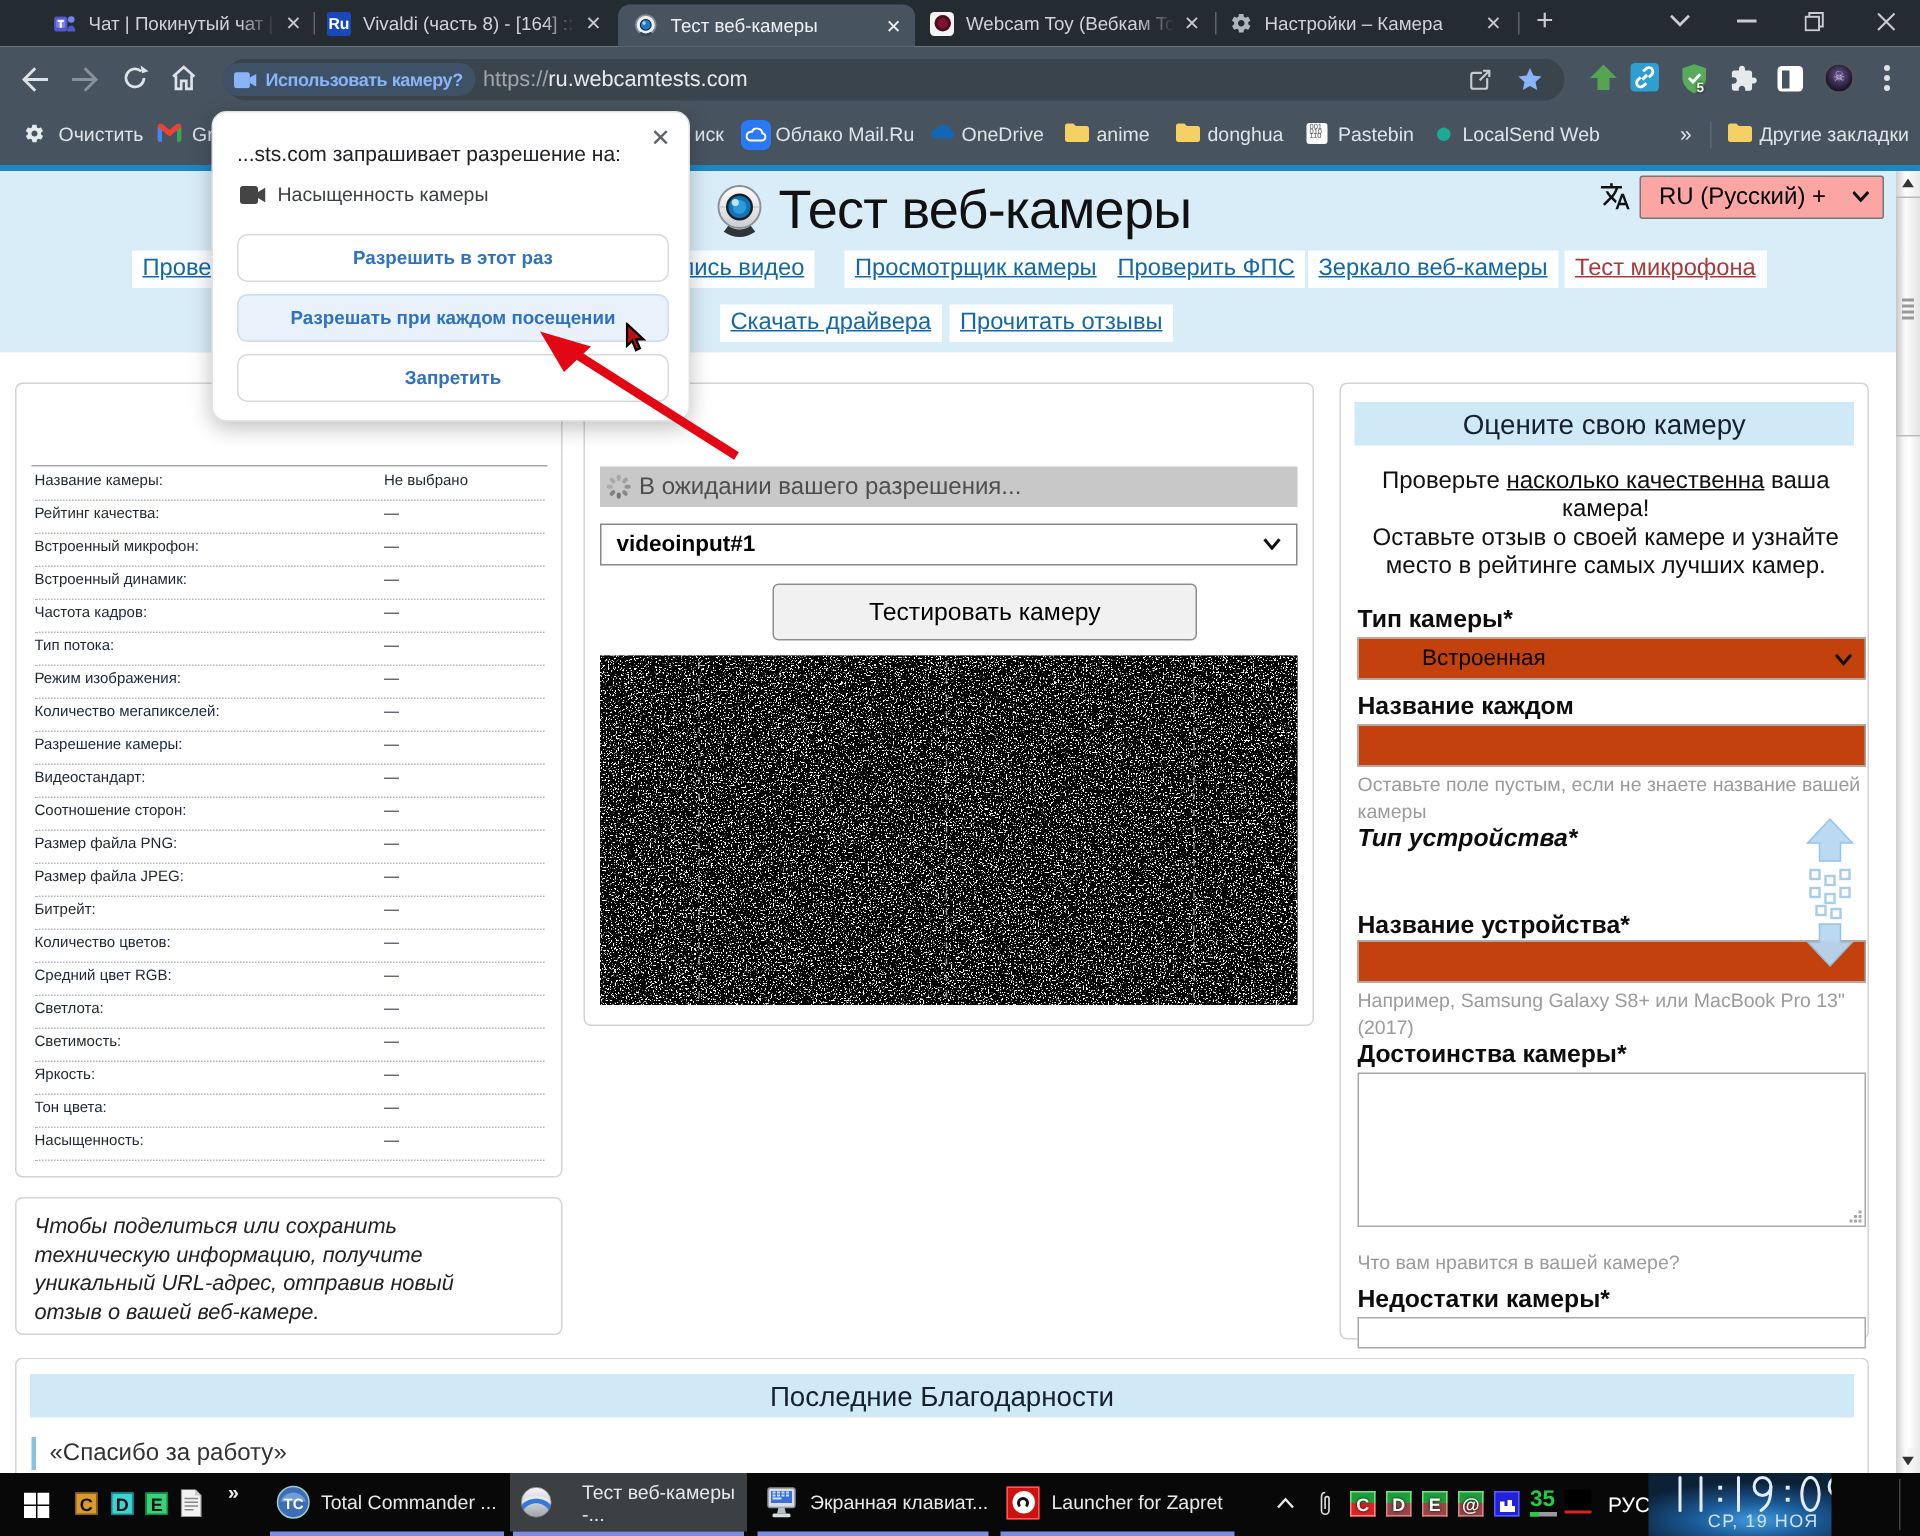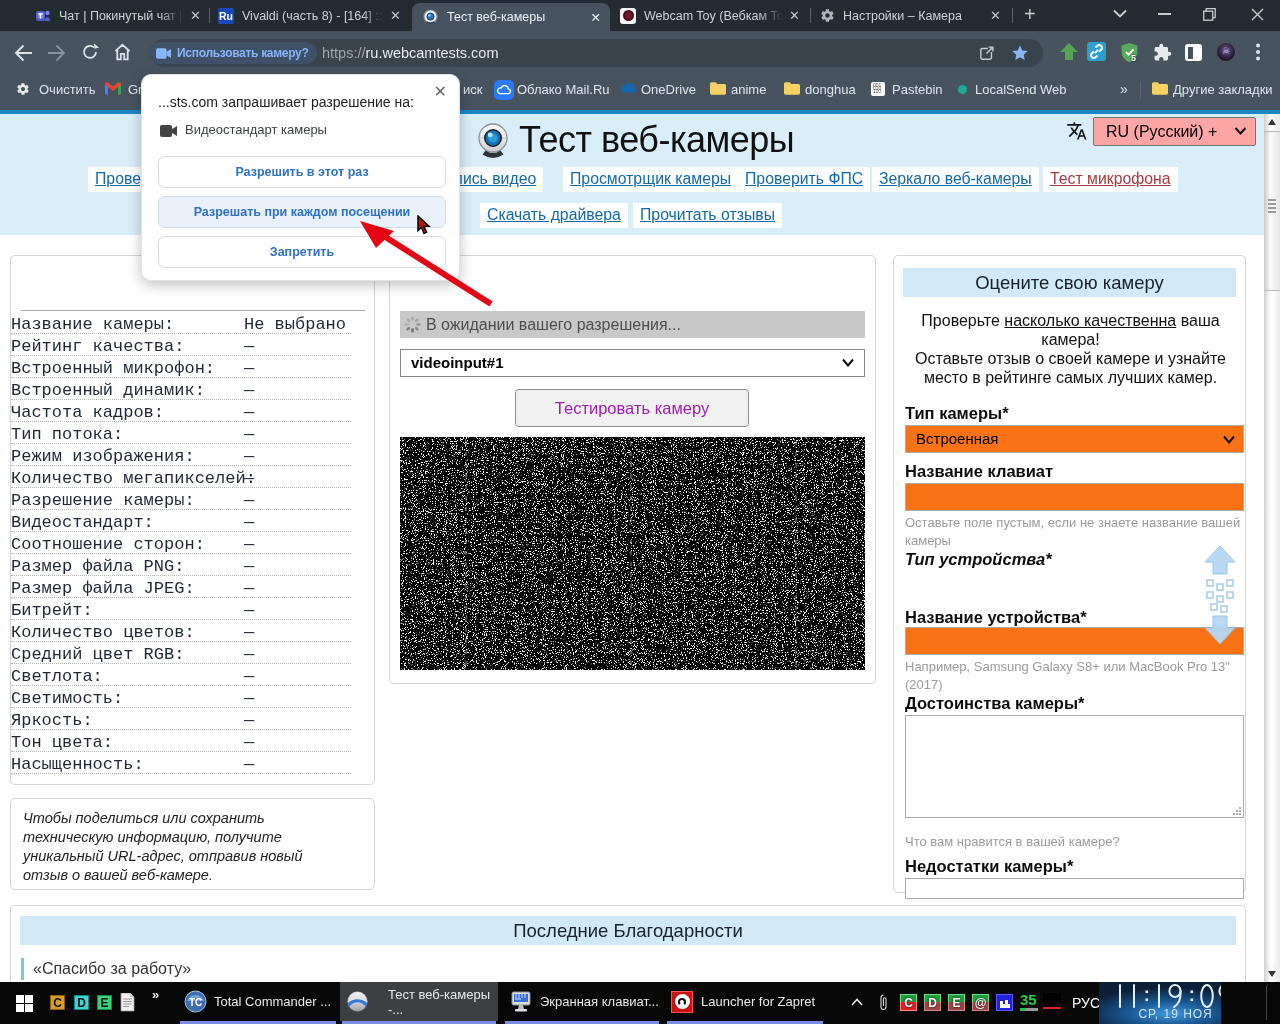--- a/index.html
+++ b/index.html
@@ -27,33 +27,33 @@
 
 #page { position:absolute; left:0; top:114px; width:1264px; height:868px; background:#fff; overflow:hidden; }
 #pageheader { position:absolute; left:0px; top:0px; width:1264px; height:121px; background:#d9edf8; }
 .navlink { position:absolute; background:#fdfeff; color:#1568a8; text-decoration:underline; font-size:15.8px; padding:3px 7px 4px; white-space:nowrap; }
 #sitetitle { position:absolute; left:519px; top:5px; font-size:36px; color:#111; letter-spacing:-0.5px; }
 
 .panel { position:absolute; border:1px solid #d4d4d4; border-radius:5px; background:#fff; }
 .ptitle { position:absolute; left:9px; top:12px; background:#cfe9f7; color:#17212d; font-size:18.5px; text-align:center; height:29px; line-height:29px; }
 
 
-.trow { position:absolute; left:0; width:340px; height:22px; border-bottom:1px dotted #b5b5b5; font-size:17px; color:#1d2736;font-family:Liberation Mono, monospace; }
+.trow { position:absolute; left:12px; width:340px; height:22px; border-bottom:1px dotted #b5b5b5; font-size:10px; color:#1d2736; }
 .trow .lab { position:absolute; left:0; top:3px; }
 .trow .val { position:absolute; left:233px; top:3px; }
 
 
 #statusbar { position:absolute; left:10px; top:55px; width:465px; height:27px; background:#c8c8c8; color:#4e4e4e; font-size:16px; line-height:27px; }
 #camselect { position:absolute; left:10px; top:93px; width:465px; height:28px; background:#fff; border:1px solid #888; font-size:15px; font-weight:bold; color:#000; line-height:26px; }
-#testbtn { position:absolute; left:125px; top:133px; width:234px; height:38px; background:#f1f1f1; border:1px solid #8e8e8e; border-radius:4px; color:#a21caf; font-size:16.5px; text-align:center; line-height:36px; }
+#testbtn { position:absolute; left:125px; top:133px; width:283px; height:38px; background:#f1f1f1; border:1px solid #8e8e8e; border-radius:4px; color:#000000; font-size:16.5px; text-align:center; line-height:36px; }
 #noise { position:absolute; left:10px; top:181px; width:465px; height:233px; background:#000; }
 
 
 .flabel { position:absolute; left:11px; font-size:16.5px; font-weight:bold; color:#0d0d0d; }
-.fselect,.finput { position:absolute; left:11px; width:339px; height:28px; border:1px solid #aaa; background:#f97316; font-size:15px; color:#000; line-height:26px; }
+.fselect,.finput { position:absolute; left:11px; width:339px; height:28px; border:1px solid #aaa; background:#c2410c; font-size:15px; color:#000; line-height:26px;padding-left:32px; }
 .fhint { position:absolute; left:11px; font-size:13px; color:#9b9b9b; line-height:18px; }
 .ftext { position:absolute; left:11px; width:339px; border:1px solid #aaa; background:#fff; }
 .selarrow { position:absolute; right:8px; top:6px; width:12px; height:12px; }
 
 
 #permdlg { position:absolute; left:141px; top:74px; width:319px; height:207px; background:#fff; border:1px solid #e3e3e3; border-radius:10px; box-shadow:0 4px 14px rgba(0,0,0,0.25); }
 .dbtn { position:absolute; left:16px; width:288px; height:32px; border:1px solid #d7dade; border-radius:7px; color:#2f72c5; font-size:12.5px; font-weight:bold; text-align:center; line-height:30px; background:#fff; }
 
 
 #taskbar { position:absolute; left:0; top:982px; width:1280px; height:42px; background:#080808; }
@@ -414,21 +414,21 @@
     </div>
   </div>
 
   <div class="panel" style="left:893px; top:141px; width:353px; height:638px;">
     <div class="ptitle" style="width:333px;">Оцените свою камеру</div>
     <div style="position:absolute; left:14px; top:55px; width:325px; text-align:center; font-size:16px; color:#111; line-height:19px;">Проверьте <u>насколько качественна</u> ваша камера!<br>Оставьте отзыв о своей камере и узнайте место в рейтинге самых лучших камер.</div>
     <div class="flabel" style="top:148px;">Тип камеры*</div>
     <div class="fselect" style="top:169px;"><span style="margin-left:10px;">Встроенная</span><svg class="selarrow" viewBox="0 0 12 9" style="width:12px;height:9px;top:9px;">
             <path d="M1 1.5 L6 7.5 L11 1.5" stroke="#111" stroke-width="2" fill="none"></path>
           </svg></div>
-    <div class="flabel" style="top:206px;">Название клавиат</div>
+    <div class="flabel" style="top:206px;">Название каждом</div>
     <div class="finput" style="top:227px;"></div>
     <div class="fhint" style="top:258px; width:340px;">Оставьте поле пустым, если не знаете название вашей камеры</div>
     <div class="flabel" style="top:294px;font-style:italic;">Тип устройства*</div>
     <div class="flabel" style="top:352px;">Название устройства*</div>
     <div class="finput" style="top:371px;"></div>
     <div class="fhint" style="top:402px; width:336px;">Например, Samsung Galaxy S8+ или MacBook Pro 13" (2017)</div>
     <div class="flabel" style="top:438px;">Достоинства камеры*</div>
     <div class="ftext" style="top:459px; height:103px;">
           <svg style="position:absolute; right:1px; bottom:1px;" width="10" height="10" viewBox="0 0 10 10">
             <g fill="#aaa">
@@ -474,21 +474,21 @@
 
 <div id="permdlg">
   <div style="position:absolute; right:12px; top:7px; color:#5f6368; font-size:16px;">✕</div>
   <div style="position:absolute; left:16px; top:19px; font-size:14px; color:#202124;">...sts.com запрашивает разрешение на:</div>
   <div style="position:absolute; left:18px; top:48px; width:16px; height:12px;">
     <svg width="17" height="12" viewBox="0 0 17 12">
           <rect x="0" y="0" width="12" height="12" rx="2" fill="#444"></rect>
           <path d="M12 4 L17 1 V11 L12 8 Z" fill="#444"></path>
         </svg>
   </div>
-  <div style="position:absolute; left:43px; top:47px; font-size:13px; color:#3c4043;">Видеостандарт камеры</div>
+  <div style="position:absolute; left:43px; top:47px; font-size:13px; color:#3c4043;">Насыщенность камеры</div>
   <div class="dbtn" style="top:81px;">Разрешить в этот раз</div>
   <div class="dbtn" style="top:121px; background:#e9f1fb; border-color:#cfdcec;">Разрешать при каждом посещении</div>
   <div class="dbtn" style="top:161px;">Запретить</div>
 </div>
 
 <svg class="abs" style="left:350px; top:210px;" width="150" height="100" viewBox="0 0 150 100">
   <line x1="26" y1="21" x2="141" y2="94" stroke="#e30613" stroke-width="6"></line>
   <path d="M10 11 L44 21 L26 38 Z" fill="#e30613"></path>
 </svg>
 

